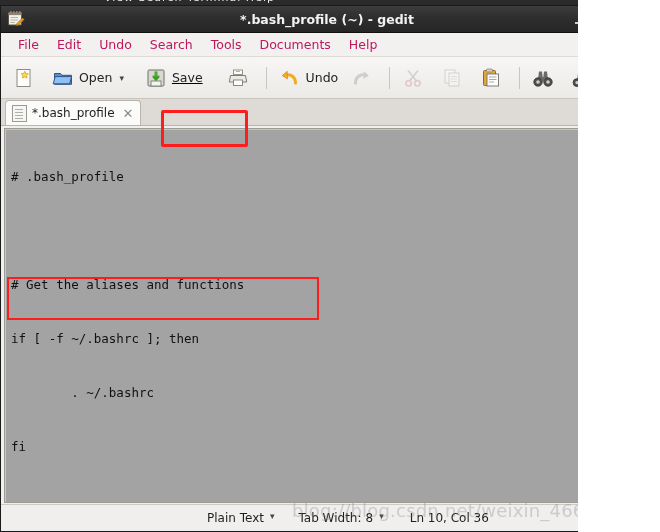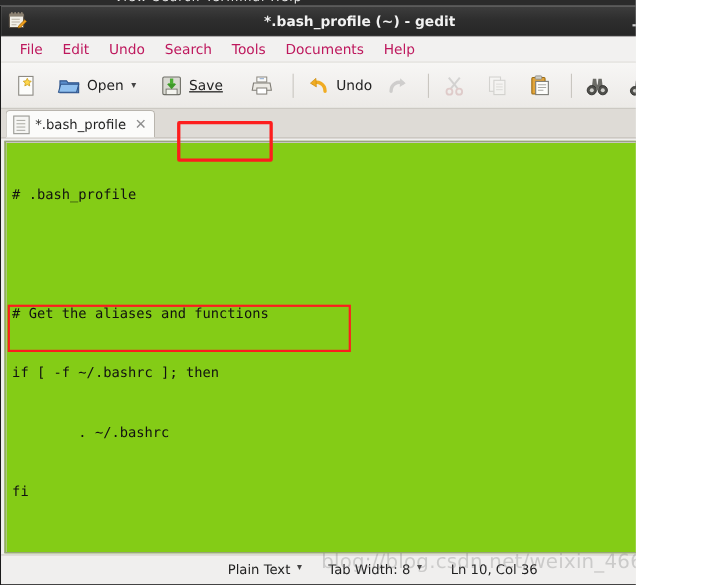--- a/index.html
+++ b/index.html
@@ -113,21 +113,21 @@
   .doc-ic{width:13px;height:15px;background:#f6f6f4;border:1px solid #9a9a94;position:relative;}
   .doc-ic::before{content:"";position:absolute;left:2px;top:3px;width:8px;height:1px;
     box-shadow:0 3px 0 #b0b0aa,0 6px 0 #b0b0aa,0 9px 0 #b0b0aa;background:#b0b0aa;}
 
   
   .editor-wrap{
     flex:1 1 auto;background:#f0efee;padding:2px 3px 1px 3px;box-sizing:border-box;
     display:flex;min-height:0;
   }
   .editor{
-    flex:1 1 auto;background:#84cc16;position:relative;overflow:hidden;
+    flex:1 1 auto;background:#a3a3a3;position:relative;overflow:hidden;
     border:1px solid #9e9b95;box-shadow:inset 1px 1px 0 #c9c6c1;
   }
   .code{
     position:absolute;left:6px;top:3px;right:0;
     font-family:"DejaVu Sans Mono","Liberation Mono",monospace;
     font-size:12.5px;line-height:18px;color:#111;white-space:pre;
   }
   .code .ln{height:18px;}
   .code-highlight{
     position:absolute;left:2px;top:148px;width:312px;height:43px;

